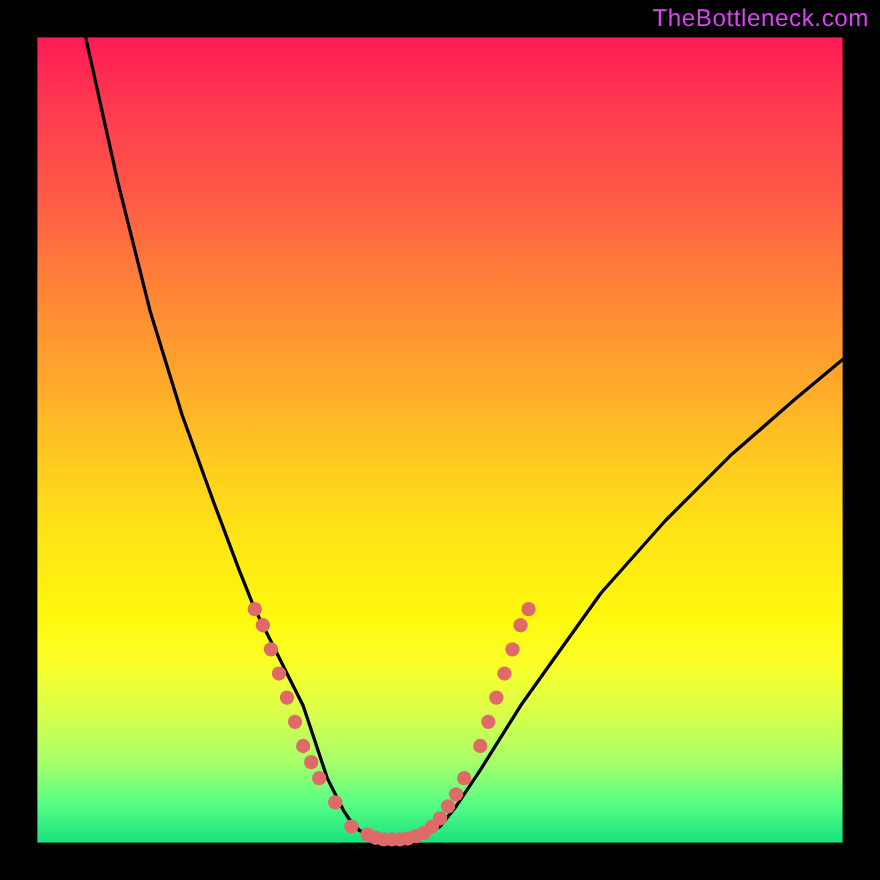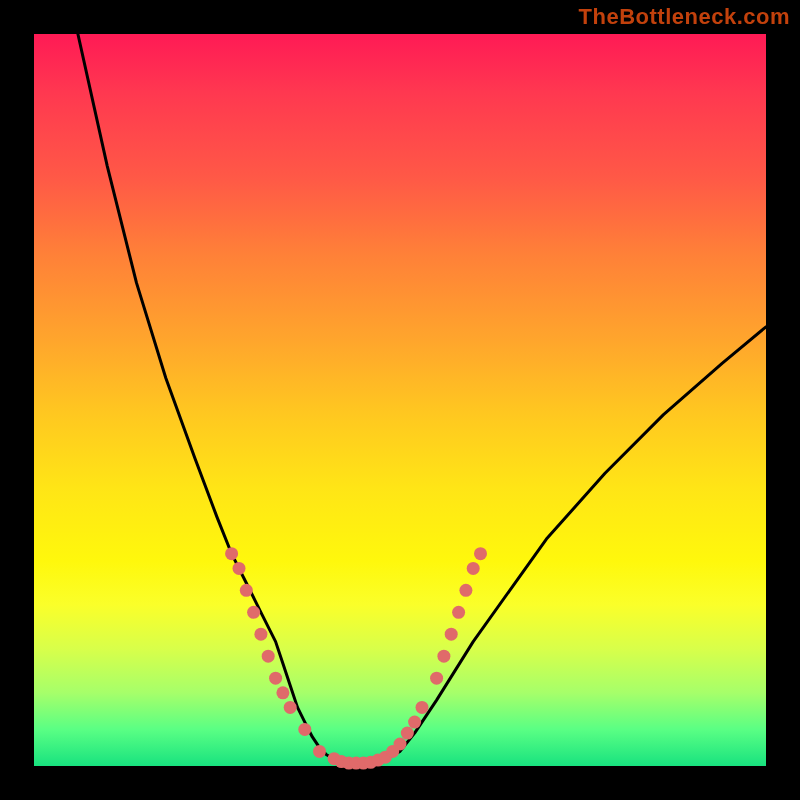--- a/index.html
+++ b/index.html
@@ -14,23 +14,23 @@
   .frame {
     position: relative;
     width: 800px;
     height: 800px;
     background: #000;
   }
   .watermark {
     position: absolute;
     top: 4px;
     right: 10px;
-    color: #c2410c;
+    color: #d946ef;
     font-size: 22px;
-    font-weight: 700;
+    font-weight: 400;
     letter-spacing: 0.5px;
     z-index: 10;
   }
   .plot-outer {
     position: absolute;
     left: 34px;
     top: 34px;
     width: 732px;
     height: 732px;
     background: #000;

